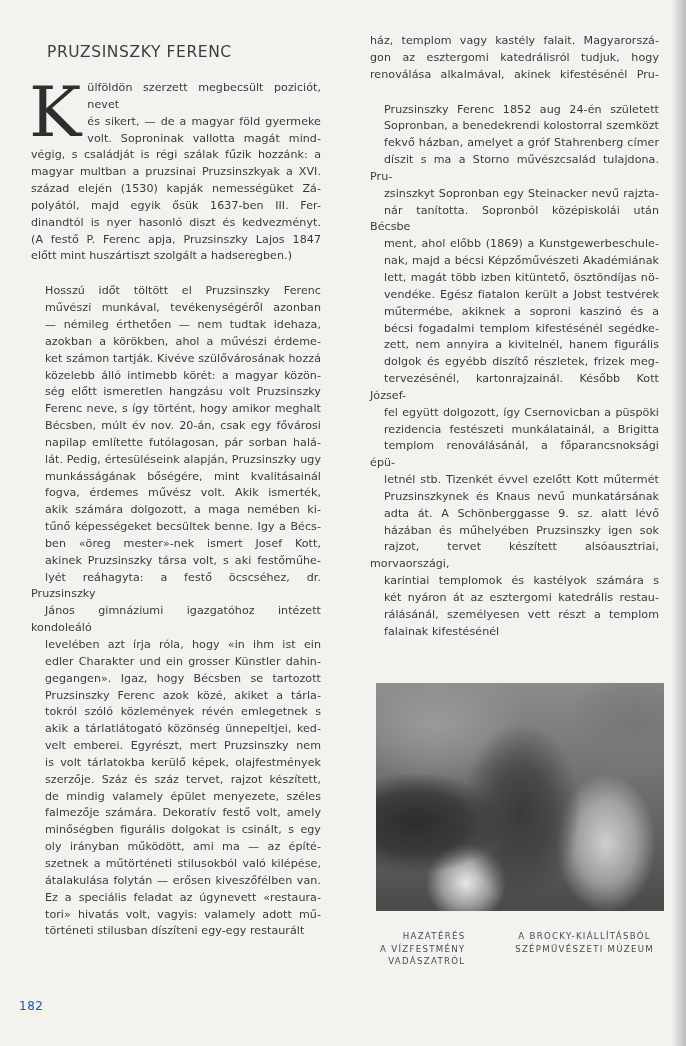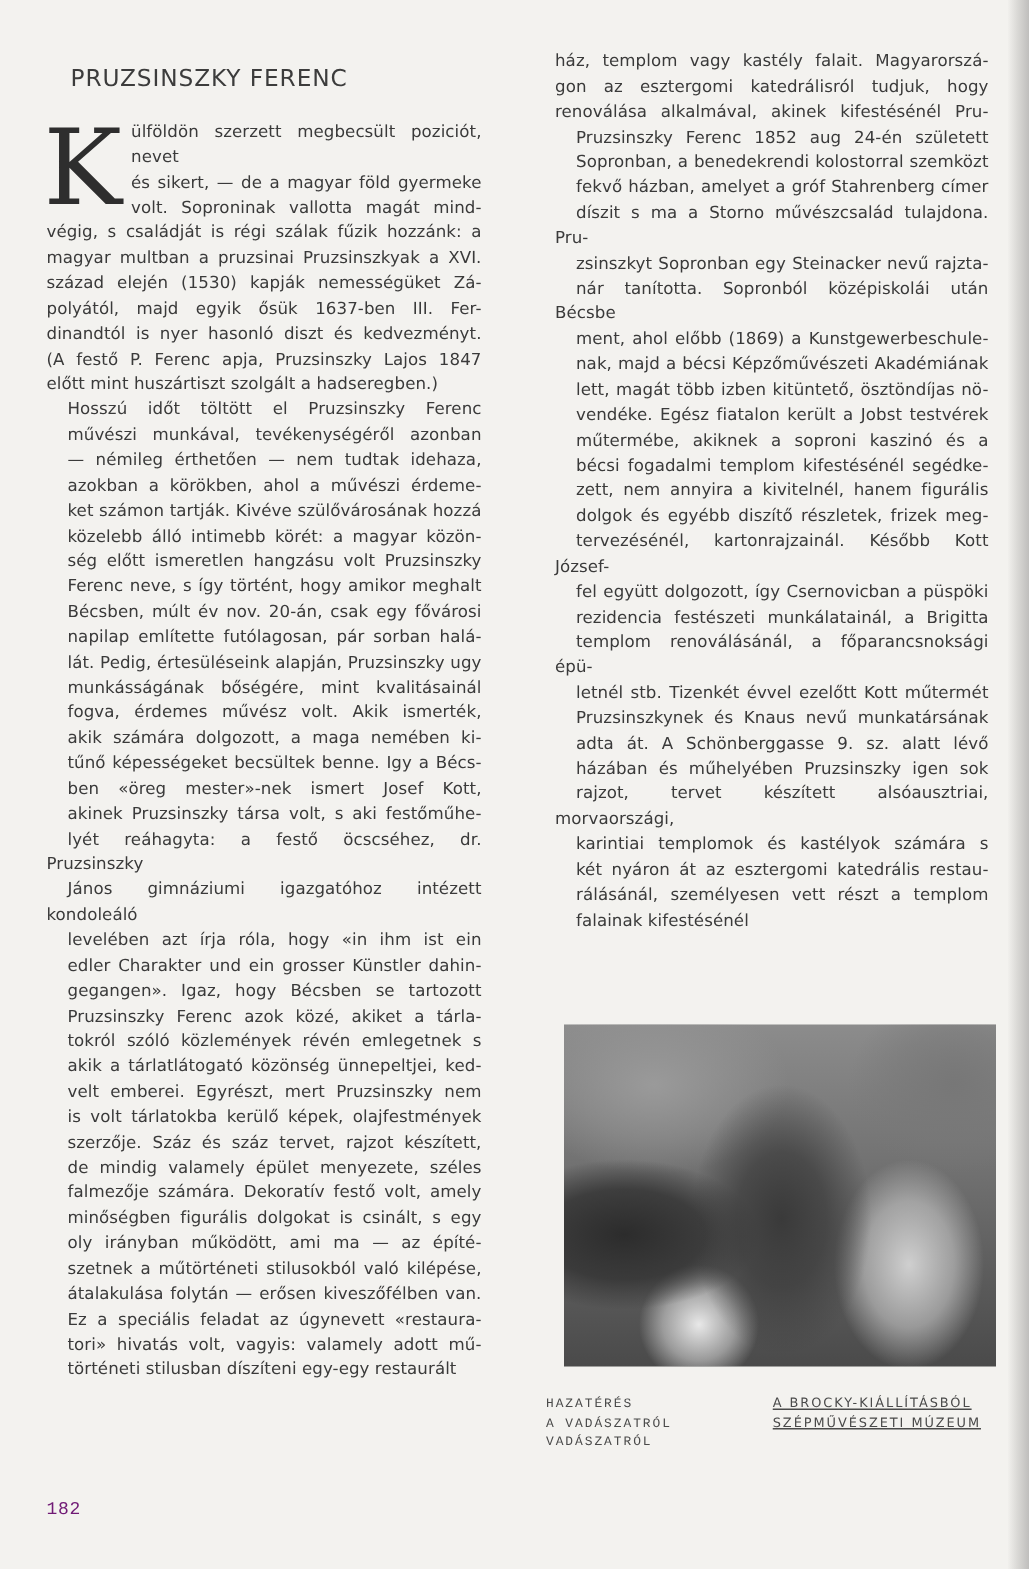--- a/index.html
+++ b/index.html
@@ -15,21 +15,21 @@
       background: linear-gradient(to right, #f1f0ed 0%, #dcdbd8 40%, #bfbebc 100%);
     }
     .col {
       position: absolute;
       font-size: 11.1px;
       line-height: 16.85px;
       text-align: justify;
       letter-spacing: 0.05px;
     }
     .col p { margin: 0; }
-    .col p.indent { text-indent: 14px; }
+    .col p.indent { text-indent: 14px; margin-top: 18px; }
     .col-left { left: 31px; top: 80px; width: 290px; }
     .col-right { left: 370px; top: 33px; width: 289px; }
     .title {
       position: absolute; left: 47px; top: 43px;
       font-size: 15.5px; letter-spacing: 0.6px; color: #3c3c3c;
       font-family: "DejaVu Sans", sans-serif; font-weight: normal;
       margin: 0;
     }
     .dropcap {
       float: left;
@@ -52,25 +52,25 @@
         radial-gradient(ellipse 70px 60px at 260px 40px, #777 0%, rgba(120,120,120,0.5) 60%, rgba(0,0,0,0) 100%),
         radial-gradient(ellipse 90px 60px at 60px 40px, #9a9a9a 0%, rgba(150,150,150,0.5) 60%, rgba(0,0,0,0) 100%),
         linear-gradient(to bottom, #8c8c8c 0%, #6f6f6f 45%, #4a4a4a 100%);
       filter: grayscale(1);
     }
     .caption {
       position: absolute;
       font-size: 8.6px; letter-spacing: 1.3px; line-height: 12.5px;
       color: #4a4a4a;
     }
-    .caption-left { left: 364px; top: 930px; text-align: left; font-family: Liberation Mono, monospace; }
-    .caption-right { right: 32px; top: 930px; text-align: left; text-decoration: underline; }
+    .caption-left { left: 380px; top: 930px; text-align: right; }
+    .caption-right { right: 32px; top: 930px; text-align: center; }
     .page-number {
-      position: absolute; left: 31px; top: 999px;
-      font-size: 12px; color: #701a75; letter-spacing: 0.5px; font-family: Liberation Mono, monospace;
+      position: absolute; left: 19px; top: 999px;
+      font-size: 12px; color: #1d4ed8; letter-spacing: 0.5px;
     }
   </style>
 </head>
 <body>
 
 <h1 class="title">PRUZSINSZKY FERENC</h1>
 
 <div class="col col-left">
   <p>
     <span class="dropcap">K</span>
@@ -87,21 +87,21 @@
   </p>
   <p class="indent">
     <span id="p3"><span class="line">Pruzsinszky Ferenc 1852 aug 24-én született</span><span class="line">Sopronban, a benedekrendi kolostorral szemközt</span><span class="line">fekvő házban, amelyet a gróf Stahrenberg címer</span><span class="line">díszit s ma a Storno művészcsalád tulajdona. Pru-</span><span class="line">zsinszkyt Sopronban egy Steinacker nevű rajzta-</span><span class="line">nár tanította. Sopronból középiskolái után Bécsbe</span><span class="line">ment, ahol előbb (1869) a Kunstgewerbeschule-</span><span class="line">nak, majd a bécsi Képzőművészeti Akadémiának</span><span class="line">lett, magát több izben kitüntető, ösztöndíjas nö-</span><span class="line">vendéke. Egész fiatalon került a Jobst testvérek</span><span class="line">műtermébe, akiknek a soproni kaszinó és a</span><span class="line">bécsi fogadalmi templom kifestésénél segédke-</span><span class="line">zett, nem annyira a kivitelnél, hanem figurális</span><span class="line">dolgok és egyébb diszítő részletek, frizek meg-</span><span class="line">tervezésénél, kartonrajzainál. Később Kott József-</span><span class="line">fel együtt dolgozott, így Csernovicban a püspöki</span><span class="line">rezidencia festészeti munkálatainál, a Brigitta</span><span class="line">templom renoválásánál, a főparancsnoksági épü-</span><span class="line">letnél stb. Tizenkét évvel ezelőtt Kott műtermét</span><span class="line">Pruzsinszkynek és Knaus nevű munkatársának</span><span class="line">adta át. A Schönberggasse 9. sz. alatt lévő</span><span class="line">házában és műhelyében Pruzsinszky igen sok</span><span class="line">rajzot, tervet készített alsóausztriai, morvaországi,</span><span class="line">karintiai templomok és kastélyok számára s</span><span class="line">két nyáron át az esztergomi katedrális restau-</span><span class="line">rálásánál, személyesen vett részt a templom</span><span class="line last">falainak kifestésénél</span></span>
   </p>
 </div>
 
 <div class="figure"></div>
 
 <div class="caption caption-left">
   <div>HAZATÉRÉS</div>
-  <div>A VADÁSZATRÓL</div>
+  <div>A VÍZFESTMÉNY</div>
   <div>VADÁSZATRÓL</div>
 </div>
 
 <div class="caption caption-right">
   <div>A BROCKY-KIÁLLÍTÁSBÓL</div>
   <div>SZÉPMŰVÉSZETI MÚZEUM</div>
 </div>
 
 <div class="page-number">182</div>
 

